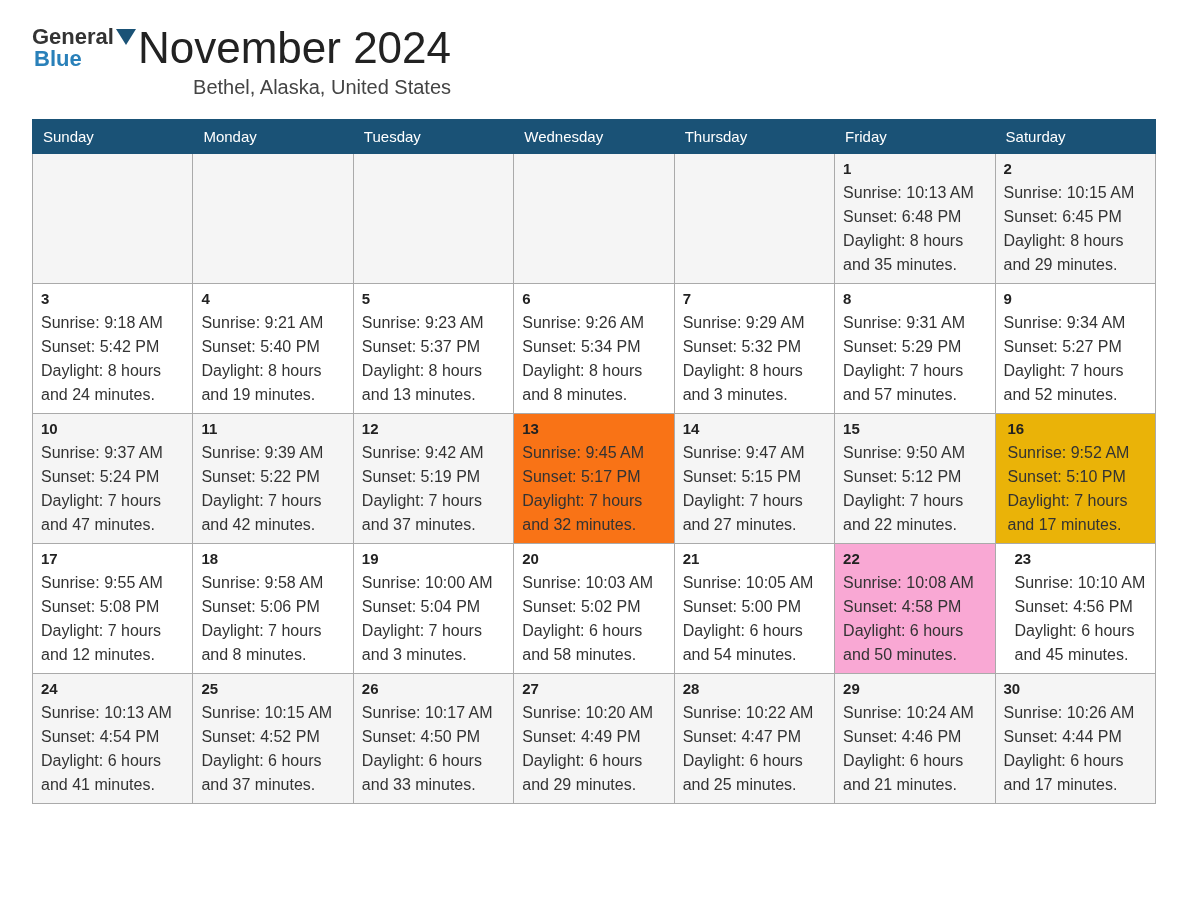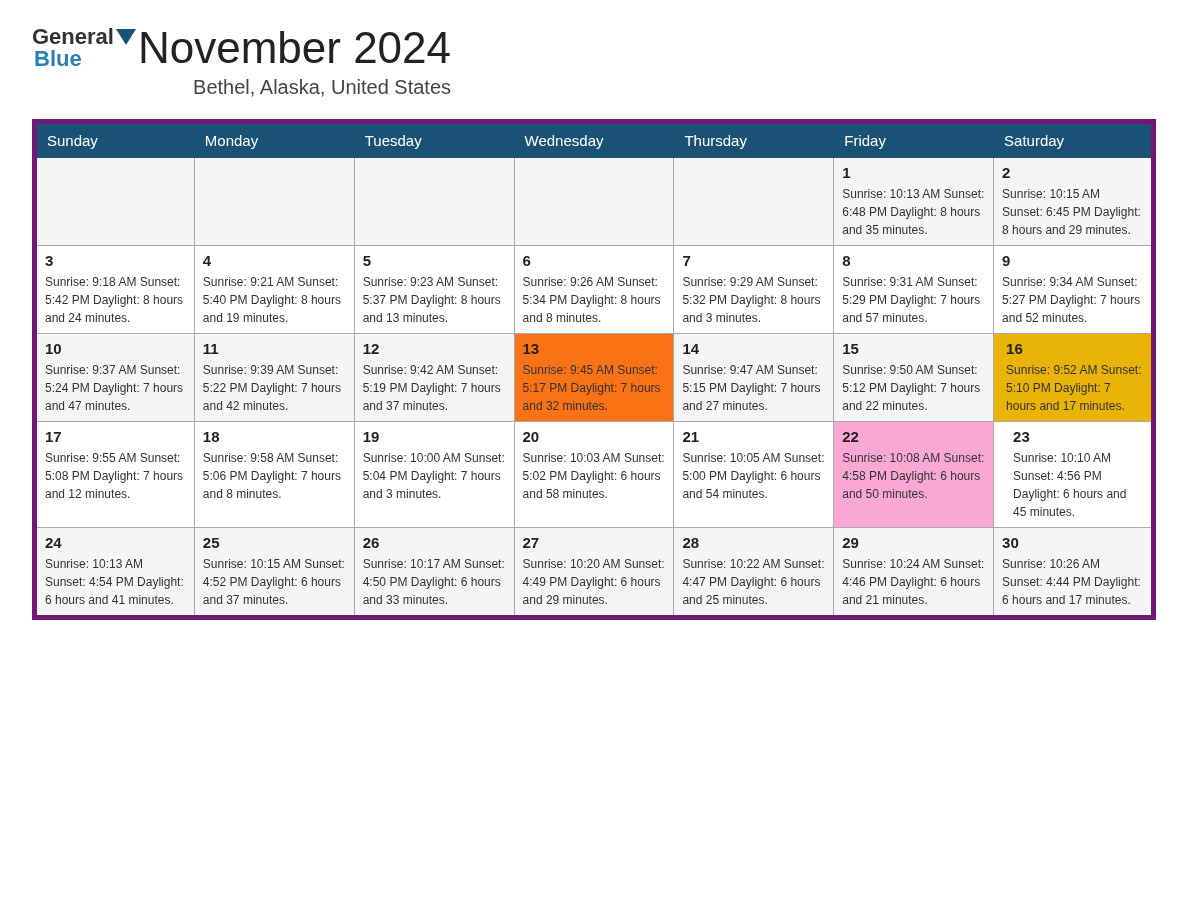--- a/index.html
+++ b/index.html
@@ -54,21 +54,21 @@
       line-height: 1.1;
     }
     .subtitle {
       font-size: 20px;
       color: #444;
       margin-top: 4px;
     }
     .calendar {
       width: 100%;
       border-collapse: collapse;
-      border: 5px solid #701a75;
+      border: 1px solid #701a75;
     }
     .calendar th {
       background-color: #1a5276;
       color: #fff;
       font-size: 15px;
       font-weight: normal;
       padding: 8px 10px;
       text-align: left;
       border: 1px solid #1a5276;
     }
@@ -86,21 +86,21 @@
     .calendar tr:nth-child(even) td {
       background-color: #ffffff;
     }
     .day-number {
       font-size: 15px;
       font-weight: bold;
       color: #222;
       margin-bottom: 4px;
     }
     .day-info {
-      font-size: 12px;
+      font-size: 16px;
       color: #333;
       line-height: 1.5;
     }
     .empty-cell {
       background: #f5f5f5;
     }
   </style>
 </head>
 <body>
 

